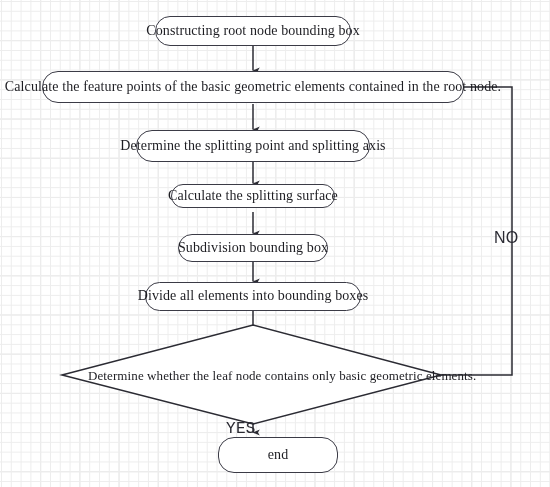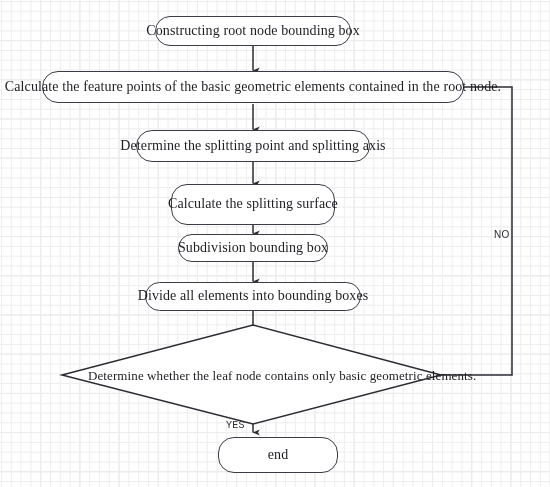--- a/index.html
+++ b/index.html
@@ -62,21 +62,21 @@
     color: #1d1d22;
     font-family: "Liberation Serif", serif;
     font-size: 13px;
     white-space: nowrap;
     letter-spacing: 0.1px;
   }
   .edge-label {
     position: absolute;
     color: #2b2b33;
     font-family: "Liberation Sans", sans-serif;
-    font-size: 10px;
+    font-size: 16px;
     letter-spacing: 0.3px;
     white-space: nowrap;
   }
 </style>
 </head>
 <body>
 
 <div id="canvas">
 
   <svg class="svg-layer" viewBox="0 0 550 487" xmlns="http://www.w3.org/2000/svg">
@@ -113,21 +113,21 @@
   </div>
 
   <div class="node" style="left:42px; top:71px; width:422px; height:32px;">
     <span class="node-label">Calculate the feature points of the basic geometric elements contained in the root node.</span>
   </div>
 
   <div class="node" style="left:136px; top:130px; width:234px; height:32px;">
     <span class="node-label">Determine the splitting point and splitting axis</span>
   </div>
 
-  <div class="node" style="left:171px; top:184px; width:164px; height:41px;">
+  <div class="node" style="left:171px; top:184px; width:164px; height:24px;">
     <span class="node-label">Calculate the splitting surface</span>
   </div>
 
   <div class="node" style="left:145px; top:282px; width:216px; height:29px;">
     <span class="node-label">Divide all elements into bounding boxes</span>
   </div>
 
   <div class="node" style="left:178px; top:234px; width:150px; height:28px;">
     <span class="node-label">Subdivision bounding box</span>
   </div>

